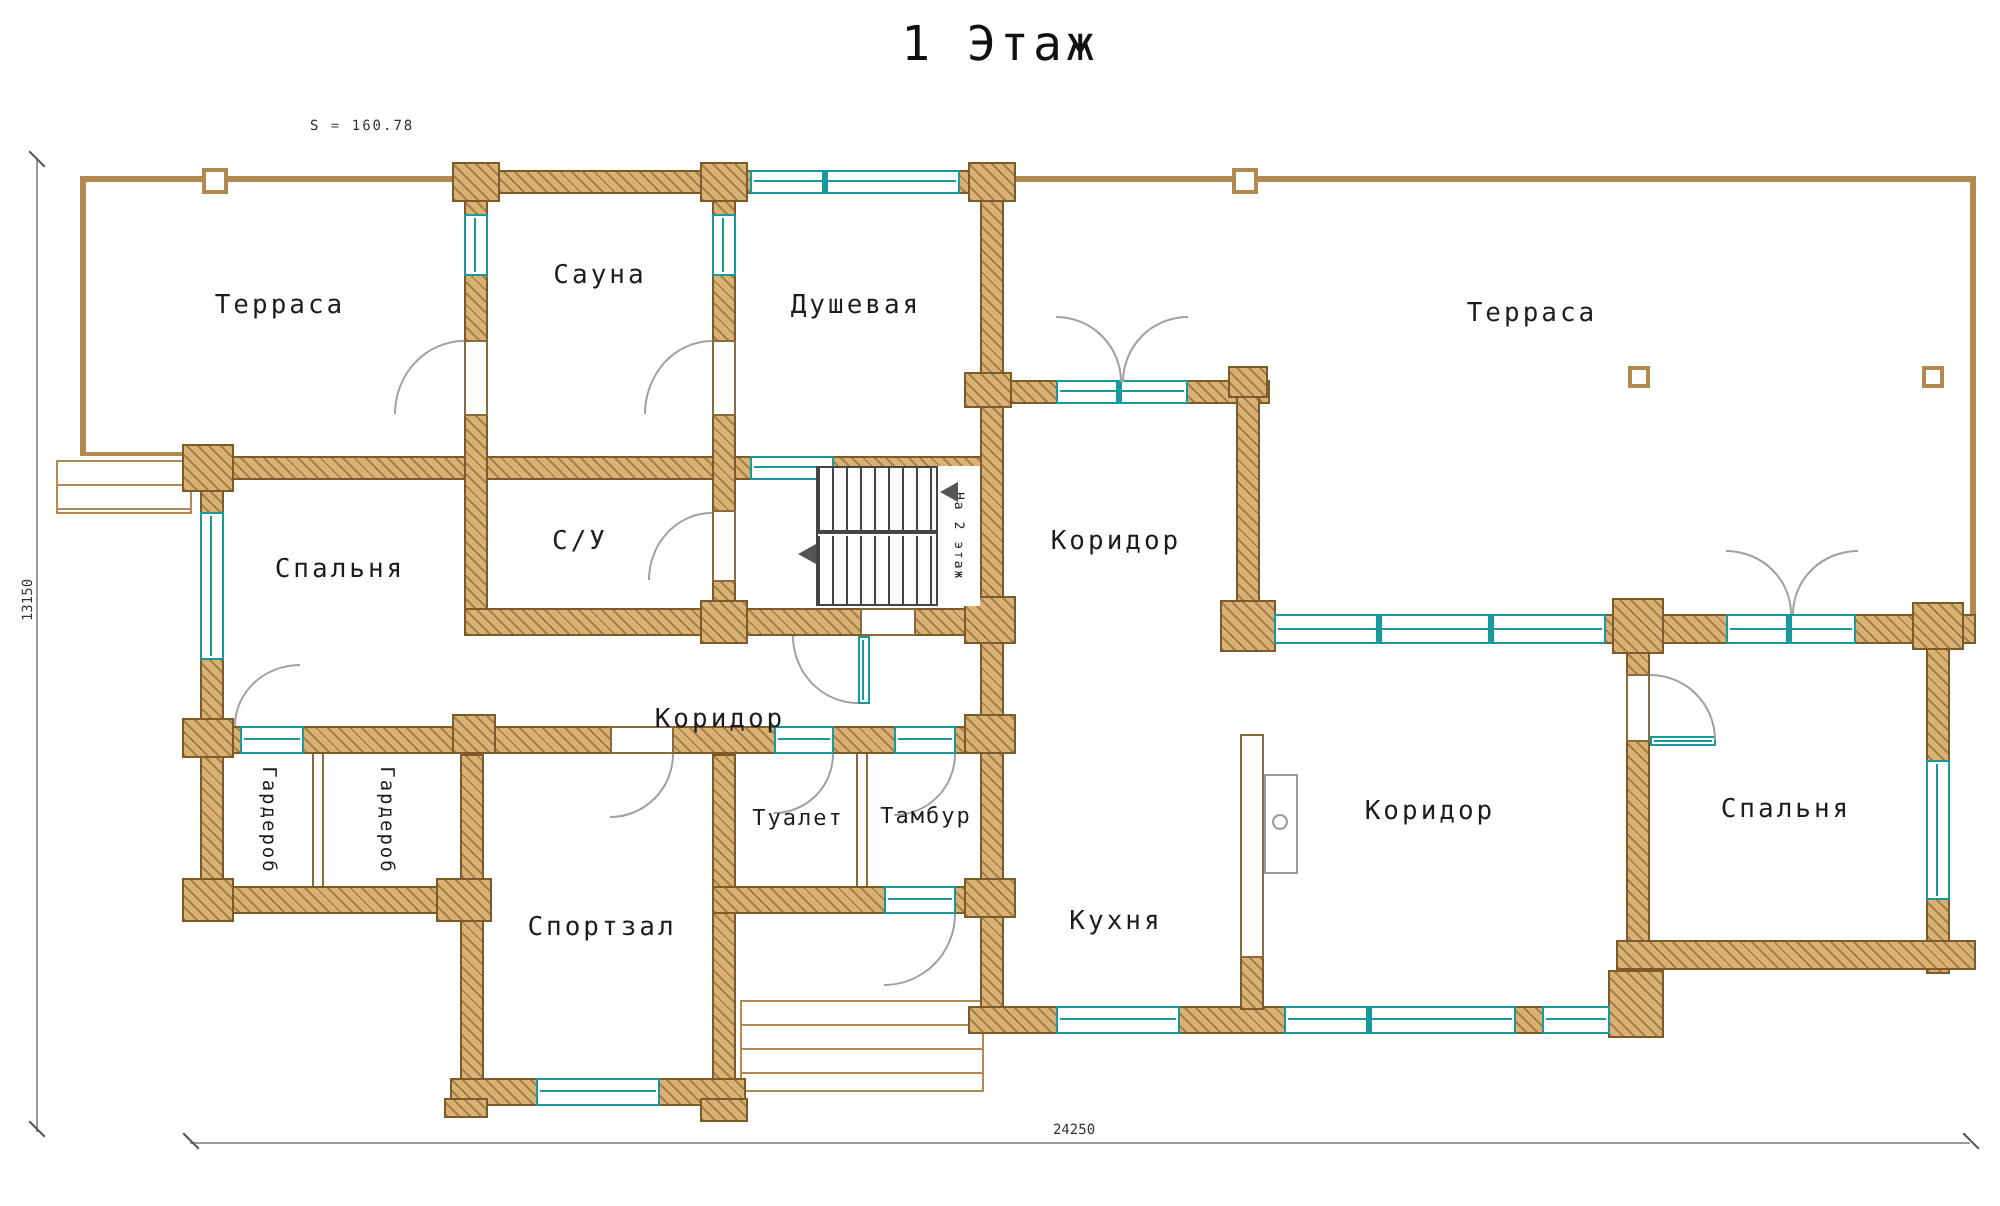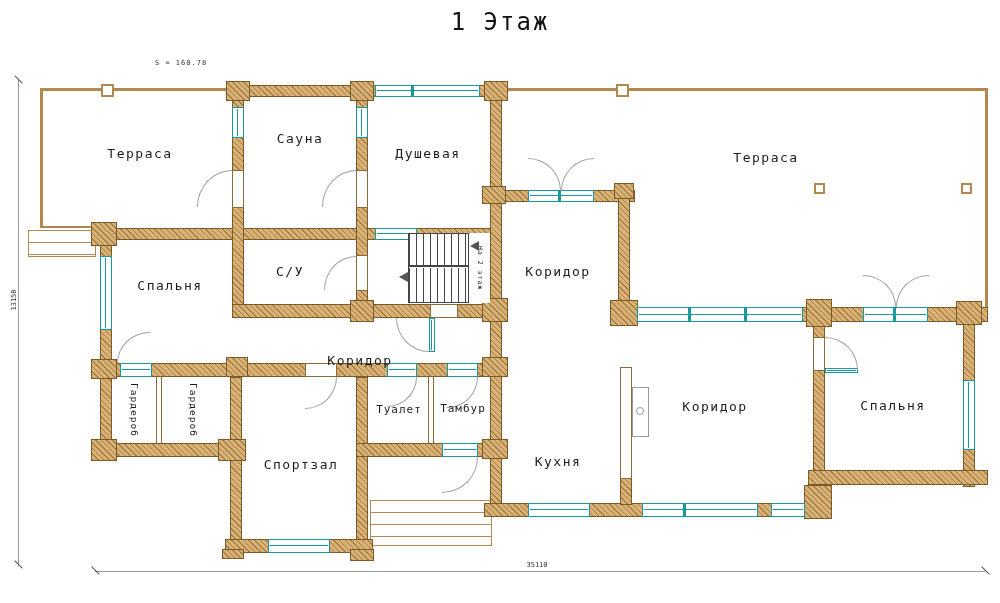--- a/index.html
+++ b/index.html
@@ -169,21 +169,21 @@
   <div class="tri" style="left:470px;top:241px"></div>
   <div class="tri" style="left:399px;top:272px"></div>
 
   <div class="dim" style="left:18px;top:80px;width:1px;height:486px"></div>
   <div class="dimtick" style="left:13px;top:79px"></div>
   <div class="dimtick" style="left:13px;top:564px"></div>
   <div class="dimlabel" style="left:14px;top:300px;transform:translate(-50%,-50%) rotate(-90deg)">13150</div>
   <div class="dim" style="left:95px;top:571px;width:890px;height:1px"></div>
   <div class="dimtick" style="left:90px;top:570px"></div>
   <div class="dimtick" style="left:980px;top:570px"></div>
-  <div class="dimlabel" style="left:537px;top:561px;transform:translateX(-50%)">35110</div>
+  <div class="dimlabel" style="left:537px;top:561px;transform:translateX(-50%)">24250</div>
 
   <div class="rlabel" style="left:140px;top:153px">Терраса</div>
   <div class="rlabel" style="left:766px;top:157px">Терраса</div>
   <div class="rlabel" style="left:300px;top:138px">Сауна</div>
   <div class="rlabel" style="left:428px;top:153px">Душевая</div>
   <div class="rlabel" style="left:170px;top:285px">Спальня</div>
   <div class="rlabel" style="left:290px;top:271px">С/У</div>
   <div class="rlabel" style="left:558px;top:271px">Коридор</div>
   <div class="rlabel" style="left:360px;top:360px">Коридор</div>
   <div class="rlabel vert" style="left:134px;top:410px">Гардероб</div>

